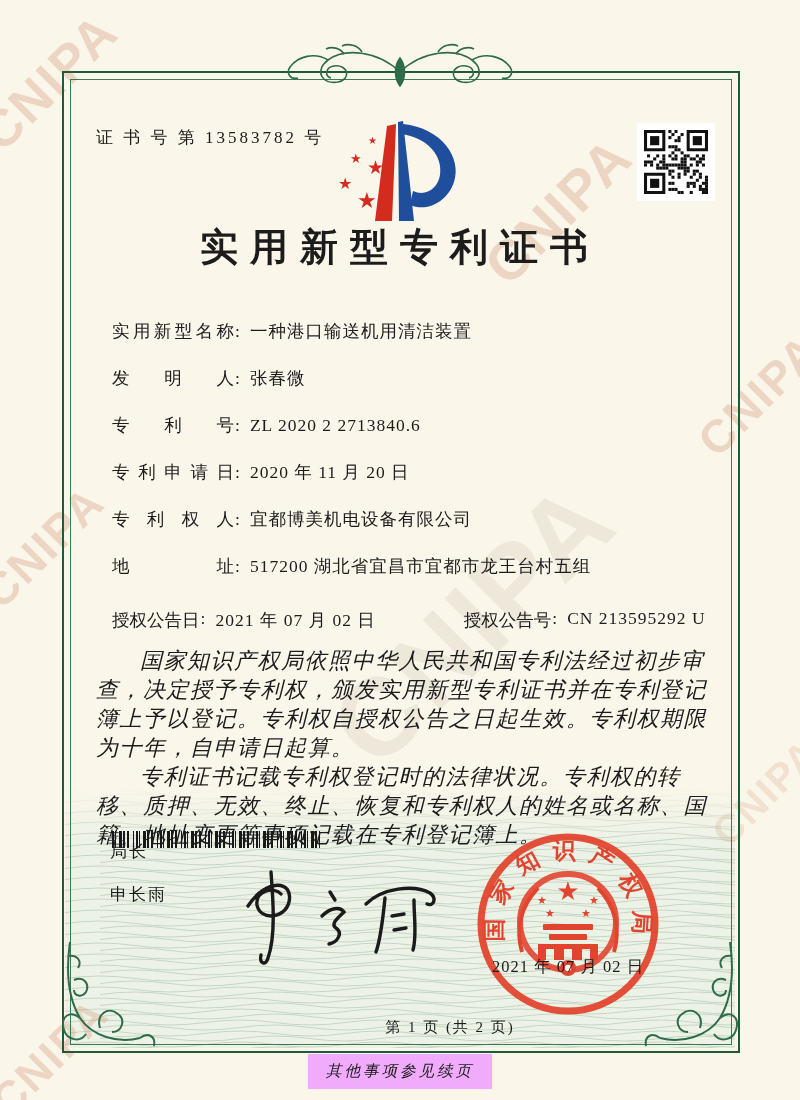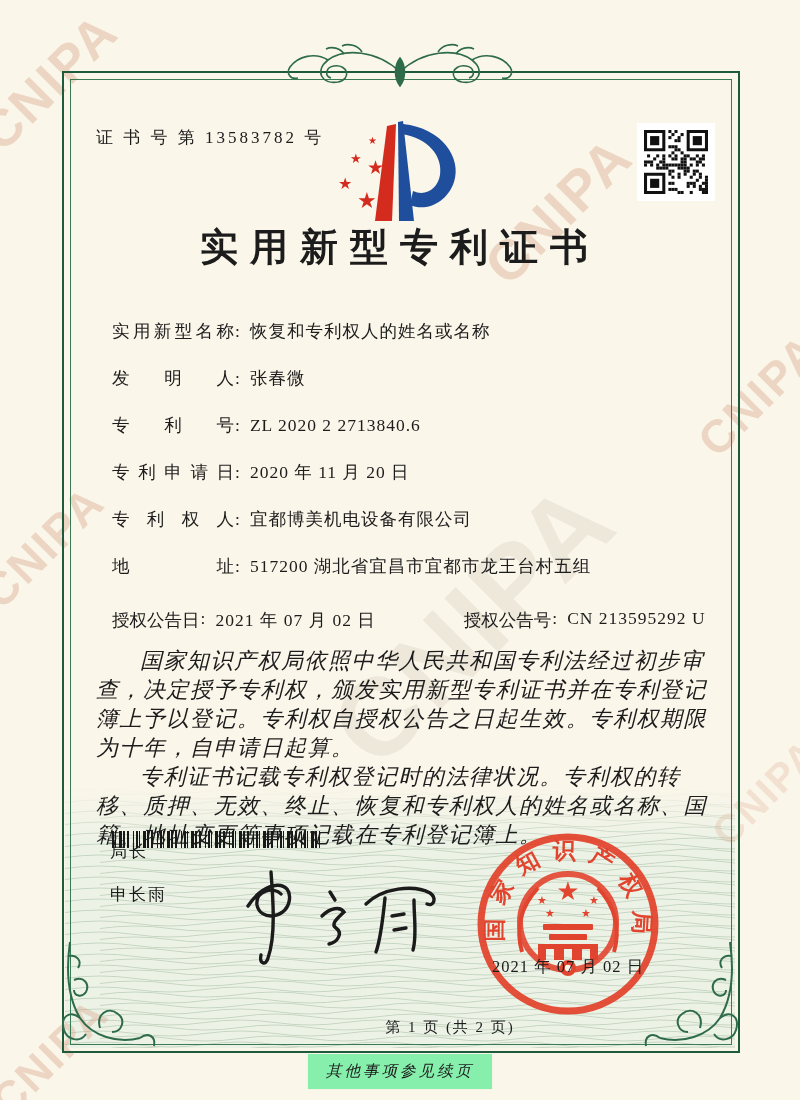--- a/index.html
+++ b/index.html
@@ -40,21 +40,21 @@
       #181818 3px 4px,rgba(0,0,0,0) 4px 7px,#181818 7px 10px,rgba(0,0,0,0) 10px 11px,
       #181818 11px 13px,rgba(0,0,0,0) 13px 15px,#181818 15px 17px,rgba(0,0,0,0) 17px 21px,
       #181818 21px 22px,rgba(0,0,0,0) 22px 24px);}
   .signer{left:110px;top:840px;font-size:17px;z-index:3;font-family:"Liberation Sans","DejaVu Sans",sans-serif;}
   .signer div{margin-bottom:20px;letter-spacing:2px;}
   .signature{left:218px;top:858px;z-index:3;}
   .seal{left:468px;top:818px;z-index:4;opacity:0.94;}
   .seal-date{left:492px;top:956px;width:160px;font-size:16.5px;letter-spacing:1px;z-index:5;}
   .page-num{left:62px;top:1018px;width:776px;text-align:center;font-size:15px;
             letter-spacing:2px;z-index:3;}
-  .cont-note{left:50%;top:1054px;transform:translateX(-50%);background:#86efac;
+  .cont-note{left:50%;top:1054px;transform:translateX(-50%);background:#f0abfc;
              padding:7px 18px;font-size:15.5px;letter-spacing:3px;font-style:italic;
              z-index:3;box-shadow:0 0 2px rgba(0,0,0,0.06);}
   .ornament{z-index:2;}
 </style>
 </head>
 <body>
 
 <svg class="abs waves" width="670" height="262">
   <defs>
     <pattern id="wv" width="140" height="11" patternUnits="userSpaceOnUse">
@@ -249,21 +249,21 @@
       </g>
   </svg>
 </div>
 
 <div class="abs title">实用新型专利证书</div>
 
 <div class="abs fields">
   <div class="frow">
     <span class="flabel">实用新型名称</span>
       <span class="fcolon">:</span>
-    <span class="fvalue">恢复和专利权人的姓名或名称</span>
+    <span class="fvalue">一种港口输送机用清洁装置</span>
   </div>
   <div class="frow">
     <span class="flabel">发明人</span>
       <span class="fcolon">:</span>
     <span class="fvalue">张春微</span>
   </div>
   <div class="frow">
     <span class="flabel">专利号</span>
       <span class="fcolon">:</span>
     <span class="fvalue">ZL 2020 2 2713840.6</span>

